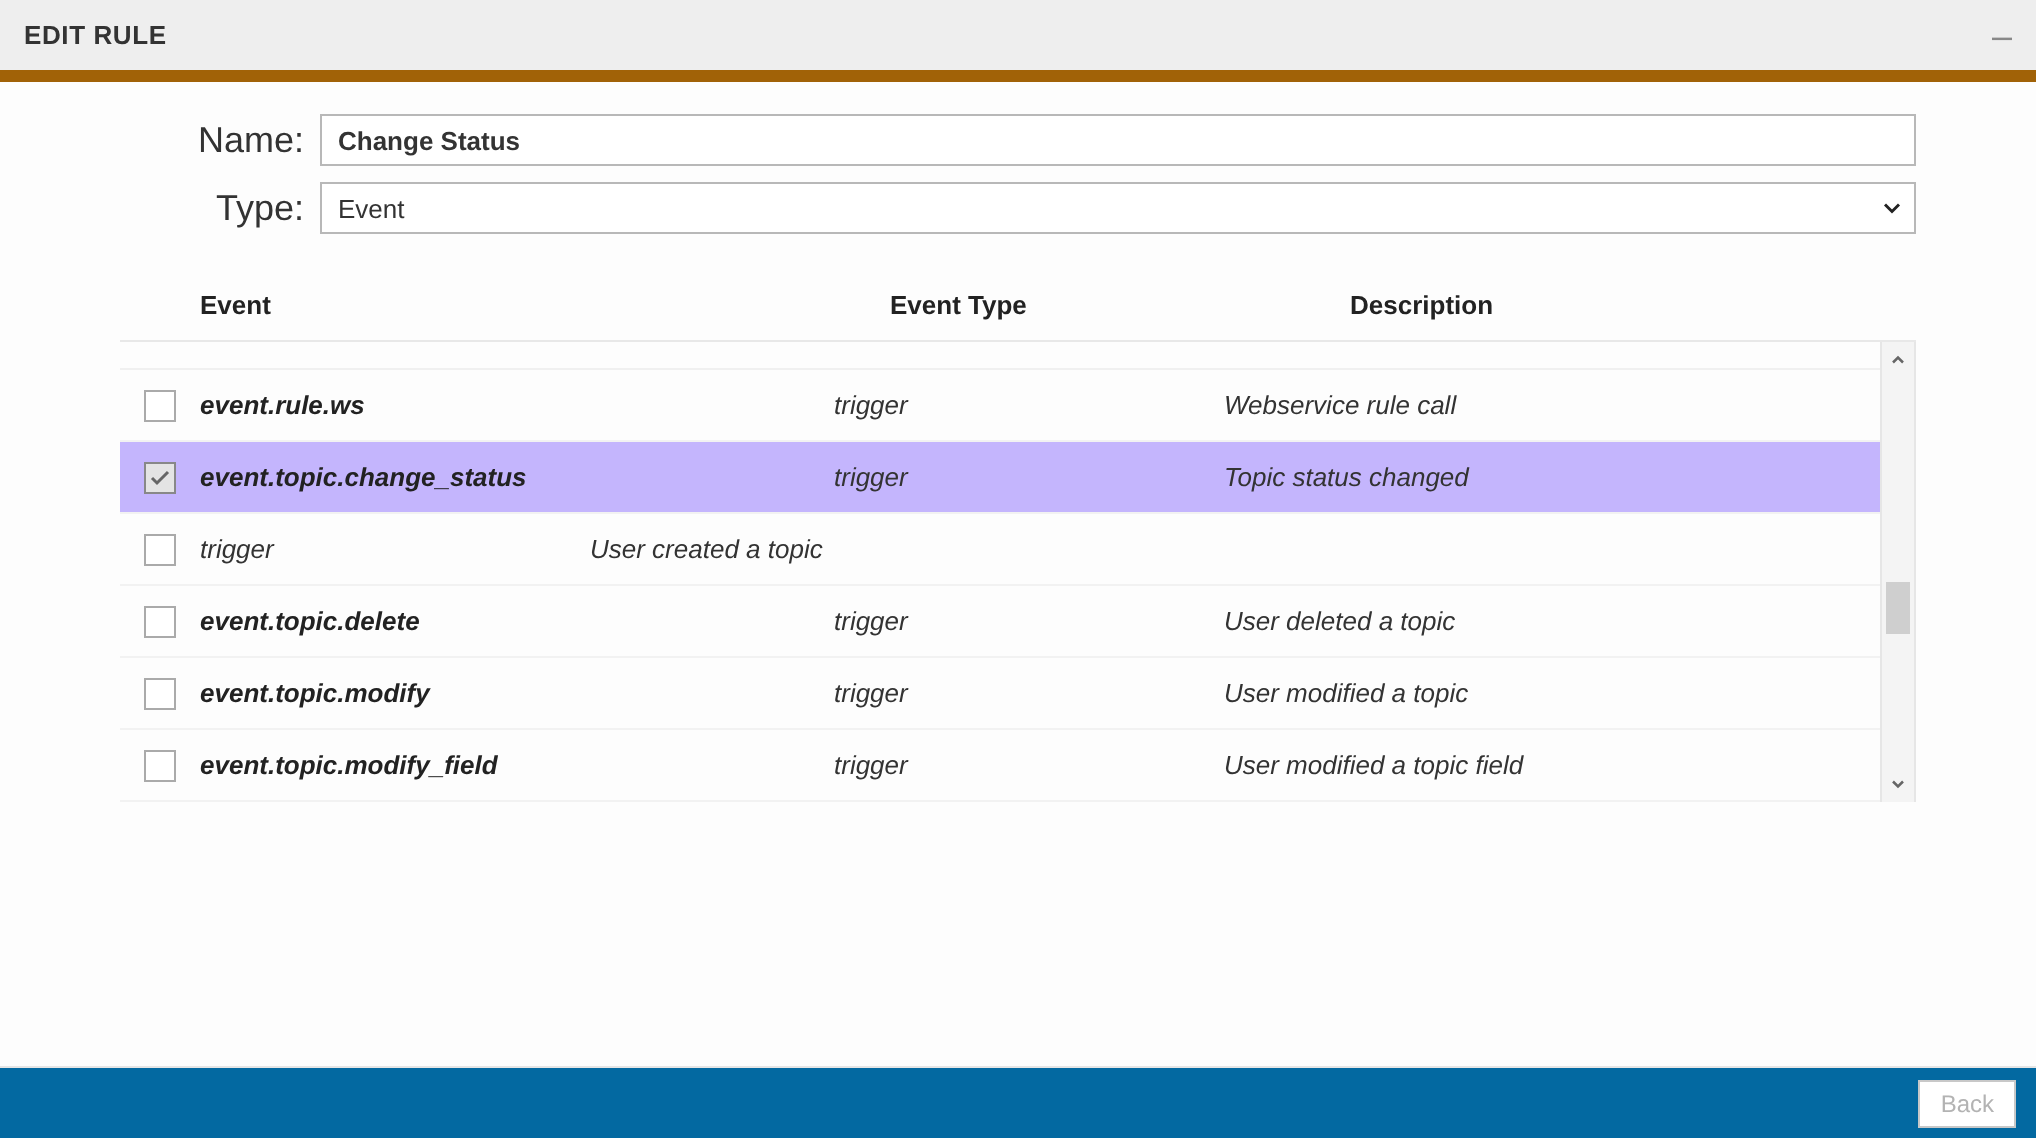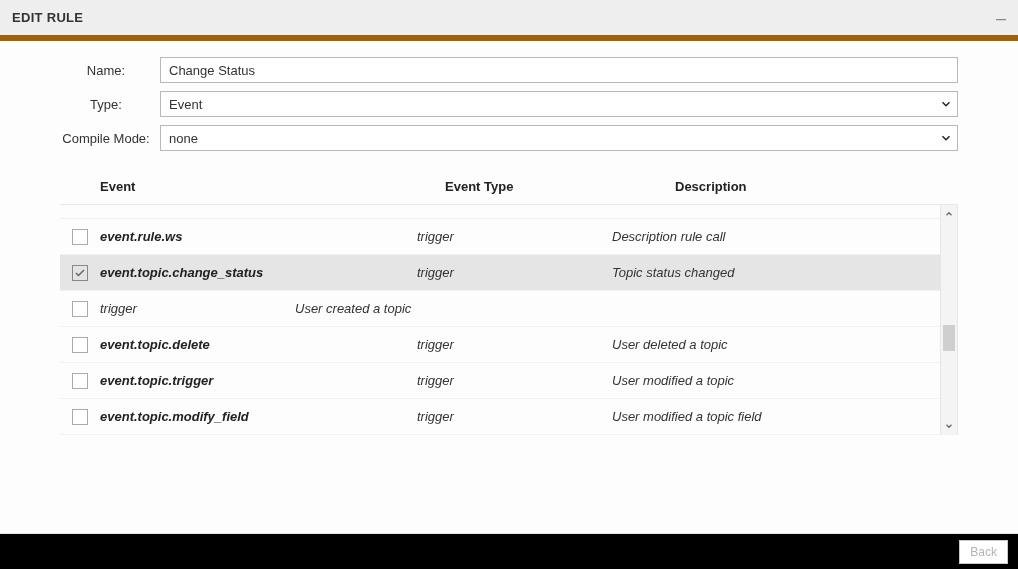--- a/index.html
+++ b/index.html
@@ -40,33 +40,34 @@
     .form-area {
       padding: 16px 60px 10px 60px;
     }
     .form-row {
       display: flex;
       align-items: center;
       margin-bottom: 8px;
     }
     .form-label {
       width: 100px;
-      text-align: center;
+      text-align: right;
       padding-right: 8px;
       color: #333;
-      font-size: 13px;
+      font-size: 18px;
     }
     .text-input {
       flex: 1;
       height: 26px;
       border: 1px solid #b8b8b8;
       padding: 3px 8px;
       font-size: 13px;
       color: #333;
       background: #fff;
+      font-weight: bold;
     }
     .select-wrap {
       flex: 1;
       position: relative;
       border: 1px solid #b8b8b8;
       height: 26px;
       background: #fff;
       display: flex;
       align-items: center;
     }
@@ -121,21 +122,21 @@
     }
     .row {
       display: flex;
       align-items: center;
       height: 36px;
       padding-left: 12px;
       border-bottom: 1px solid #f2f2f2;
       font-style: italic;
     }
     .row.selected {
-      background: #e5e5e5;
+      background: #c4b5fd;
     }
     .checkbox {
       width: 16px;
       height: 16px;
       border: 1px solid #aaa;
       margin-right: 12px;
       display: flex;
       align-items: center;
       justify-content: center;
       background: #fff;
@@ -197,21 +198,21 @@
       top: 120px;
       height: 26px;
       background: #cfcfcf;
     }
     .footer {
       position: absolute;
       bottom: 0;
       left: 0;
       right: 0;
       height: 36px;
-      background: #000000;
+      background: #0369a1;
       border-top: 1px solid #e5e5e5;
       display: flex;
       justify-content: flex-end;
       align-items: center;
       padding-right: 10px;
     }
     .back-btn {
       border: 1px solid #c8c8c8;
       background: #fff;
       color: #b3b3b3;
@@ -240,31 +241,20 @@
     <div class="select-wrap">
       <div class="select-value">Event</div>
       <div class="chevron">
         <svg viewBox="0 0 24 24" fill="none" stroke="currentColor" stroke-width="2.5">
             <polyline points="6 9 12 15 18 9"></polyline>
           </svg>
       </div>
     </div>
   </div>
 
-  <div class="form-row">
-    <div class="form-label">Compile Mode:</div>
-    <div class="select-wrap">
-      <div class="select-value">none</div>
-      <div class="chevron">
-        <svg viewBox="0 0 24 24" fill="none" stroke="currentColor" stroke-width="2.5">
-            <polyline points="6 9 12 15 18 9"></polyline>
-          </svg>
-      </div>
-    </div>
-  </div>
 
 </div>
 
 <div class="event-section">
 
   <div class="event-table-wrap">
 
     <div class="table-header">
       <div class="th col-event">Event</div>
       <div class="th col-type">Event Type</div>
@@ -273,21 +263,21 @@
 
     <div class="table-body">
       <div class="stub-row"></div>
 
       <div class="row">
         <div class="checkbox">
           
         </div>
         <div class="cell-event">event.rule.ws</div>
         <div class="cell-type">trigger</div>
-        <div class="cell-desc">Description rule call</div>
+        <div class="cell-desc">Webservice rule call</div>
       </div>
 
       <div class="row selected">
         <div class="checkbox checked">
           <svg viewBox="0 0 24 24" fill="none" stroke="#666" stroke-width="3">
               <polyline points="4 12 9 17 20 6"></polyline>
             </svg>
         </div>
         <div class="cell-event">event.topic.change_status</div>
         <div class="cell-type">trigger</div>
@@ -308,21 +298,21 @@
         </div>
         <div class="cell-event">event.topic.delete</div>
         <div class="cell-type">trigger</div>
         <div class="cell-desc">User deleted a topic</div>
       </div>
 
       <div class="row">
         <div class="checkbox">
           
         </div>
-        <div class="cell-event">event.topic.trigger</div>
+        <div class="cell-event">event.topic.modify</div>
         <div class="cell-type">trigger</div>
         <div class="cell-desc">User modified a topic</div>
       </div>
 
       <div class="row">
         <div class="checkbox">
           
         </div>
         <div class="cell-event">event.topic.modify_field</div>
         <div class="cell-type">trigger</div>

